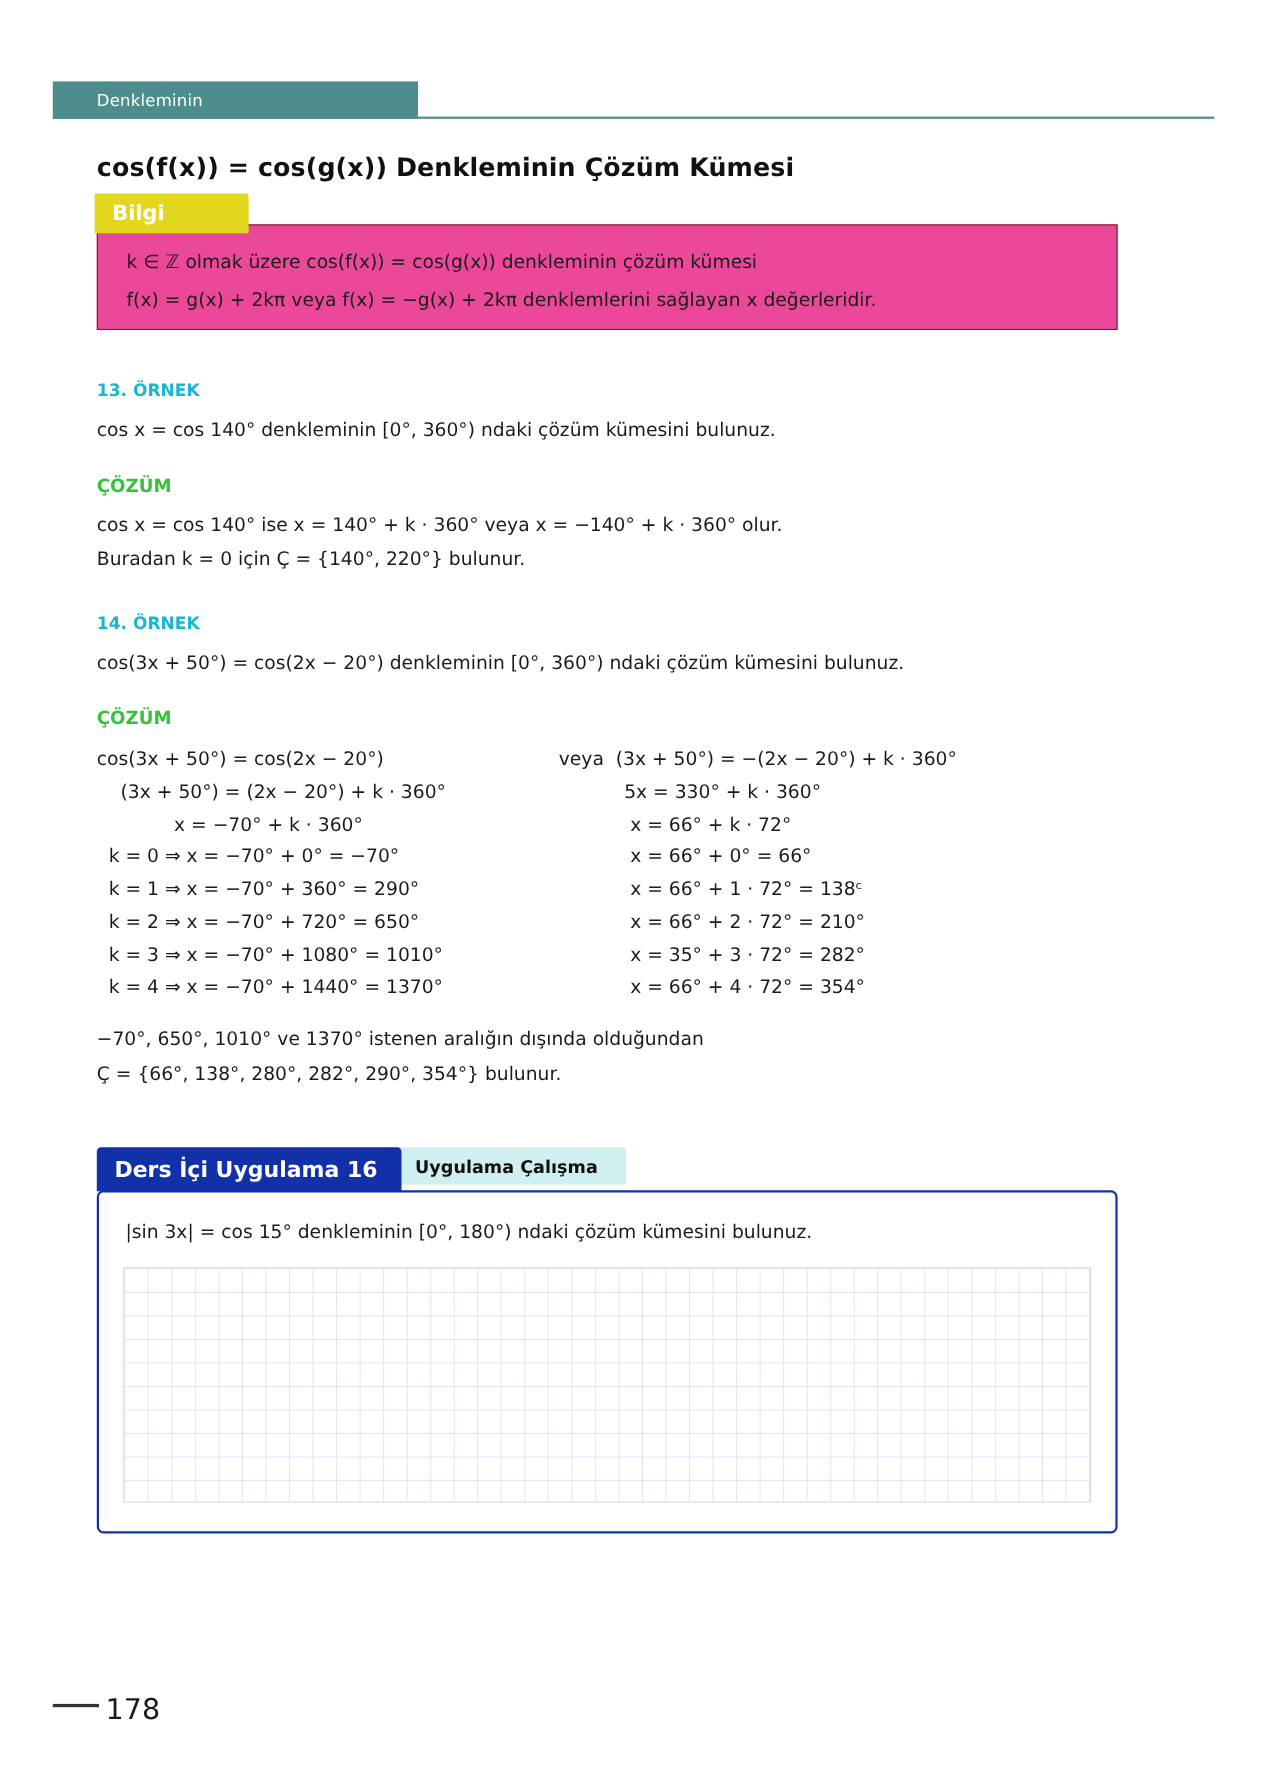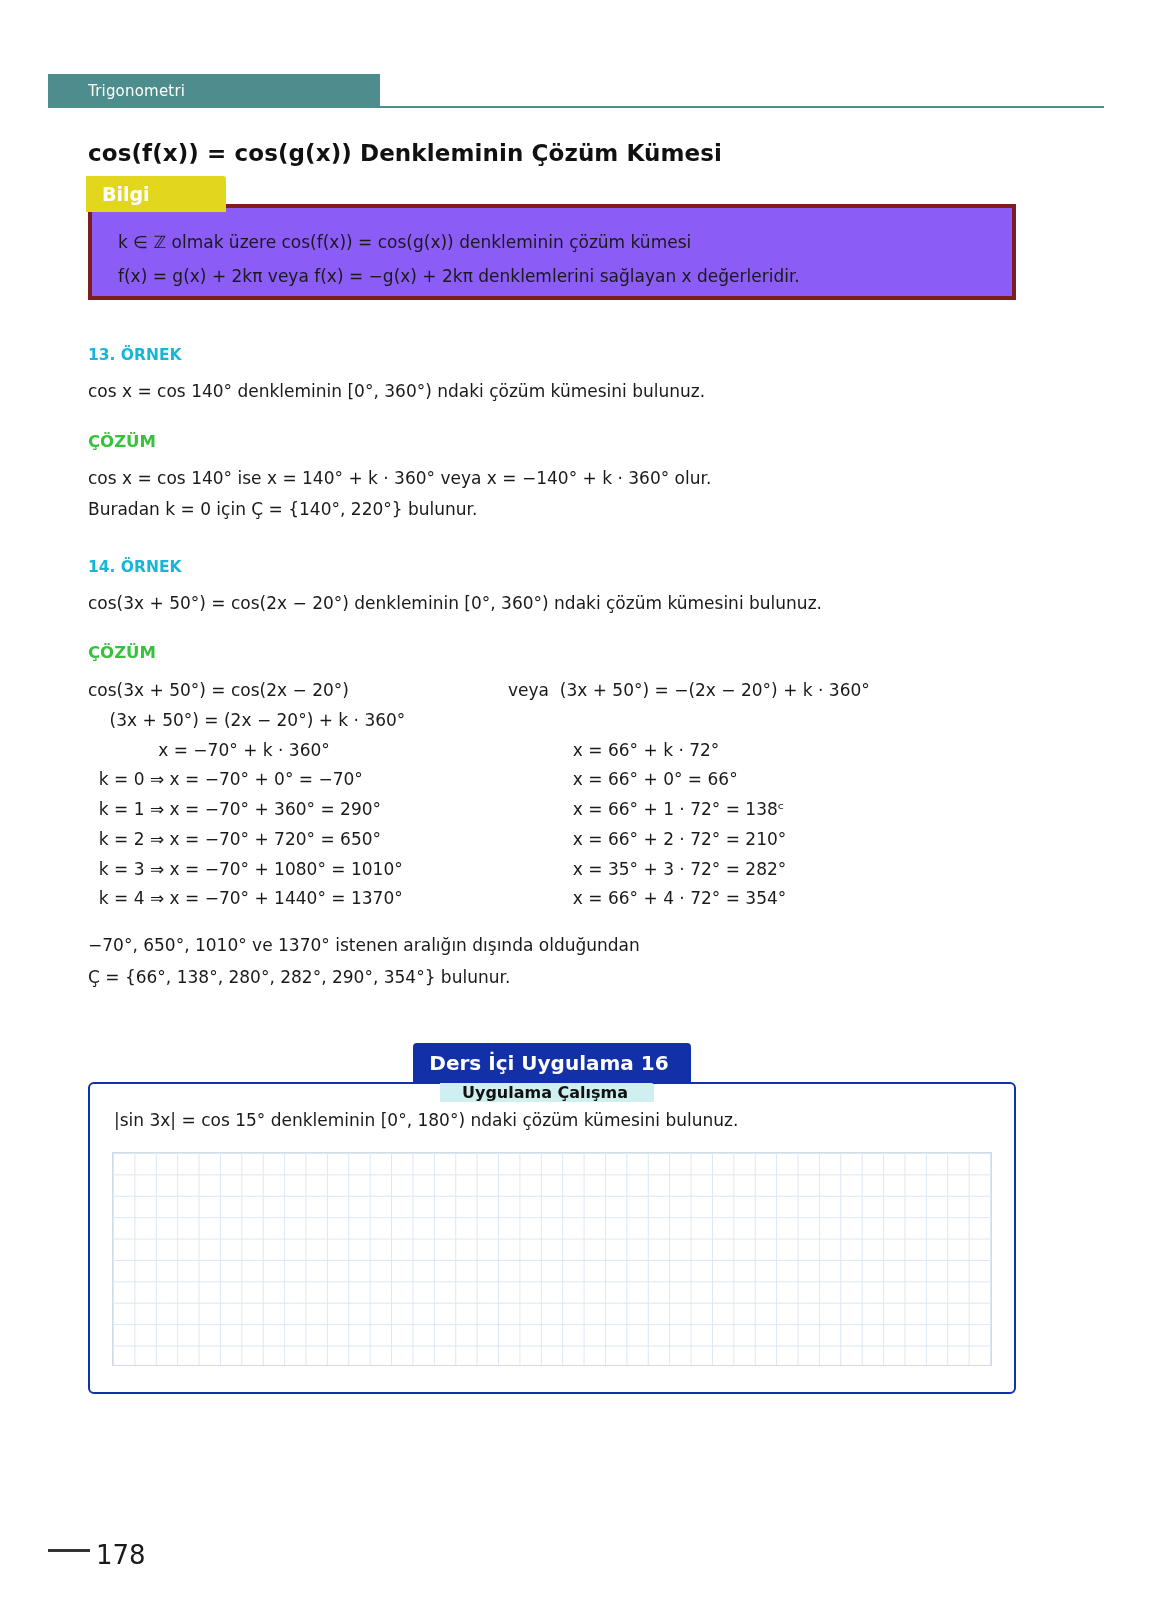--- a/index.html
+++ b/index.html
@@ -70,22 +70,22 @@
     align-items: center;
     padding-left: 16px;
     z-index: 2;
   }
   .bilgi-tab span {
     color: #ffffff;
     font-size: 19px;
     font-weight: bold;
   }
   .bilgi-body {
-    border: 4px solid #7f1d1d;
-    background: #8b5cf6;
+    border: 1px solid #7f1d1d;
+    background: #ec4899;
     padding: 22px 26px 4px 26px;
     min-height: 96px;
   }
   .bilgi-body p {
     margin: 0 0 8px 0;
     font-size: 17px;
     line-height: 1.5;
     color: #1a1a1a;
   }
   .bilgi-body p:last-child { margin-bottom: 0; }
@@ -131,23 +131,22 @@
   }
 
   
   .uygulama-wrap {
     position: relative;
     margin-top: 52px;
   }
   .uyg-tabs {
     position: relative;
     display: flex;
-    align-items: center;
+    align-items: flex-start;
     height: 40px;
-    flex-direction: column;
   }
   .uyg-tab-main {
     background: #1230a8;
     color: #ffffff;
     font-size: 20px;
     font-weight: bold;
     padding: 8px 22px 8px 16px;
     height: 40px;
     display: flex;
     align-items: center;
@@ -204,21 +203,21 @@
     left: 96px;
     bottom: 54px;
     font-size: 26px;
     color: #1a1a1a;
   }
 </style>
 </head>
 <body>
 
 <div class="header-band">
-  <span class="chapter-title">Trigonometri</span>
+  <span class="chapter-title">Denkleminin</span>
 </div>
 <div class="header-rule"></div>
 
 <div class="content">
 
   <h1 class="section-title">cos(f(x)) = cos(g(x)) Denkleminin Çözüm Kümesi</h1>
 
   <div class="bilgi-wrap">
     <div class="bilgi-tab">
       <span>Bilgi</span>
@@ -242,20 +241,21 @@
     <p class="math-line">cos(3x + 50°) = cos(2x − 20°) denkleminin [0°, 360°) ndaki çözüm kümesini bulunuz.</p>
     <div class="cozum-label">ÇÖZÜM</div>
 
     <div class="deriv">
       <div class="deriv-row">
         <div class="deriv-left">cos(3x + 50°) = cos(2x − 20°)</div>
         <div class="deriv-right">veya  (3x + 50°) = −(2x − 20°) + k · 360°</div>
       </div>
       <div class="deriv-row">
         <div class="deriv-left">    (3x + 50°) = (2x − 20°) + k · 360°</div>
+        <div class="deriv-right">           5x = 330° + k · 360°</div>
       </div>
       <div class="deriv-row">
         <div class="deriv-left">             x = −70° + k · 360°</div>
         <div class="deriv-right">            x = 66° + k · 72°</div>
       </div>
       <div class="deriv-row">
         <div class="deriv-left">  k = 0 ⇒ x = −70° + 0° = −70°</div>
         <div class="deriv-right">            x = 66° + 0° = 66°</div>
       </div>
       <div class="deriv-row">

